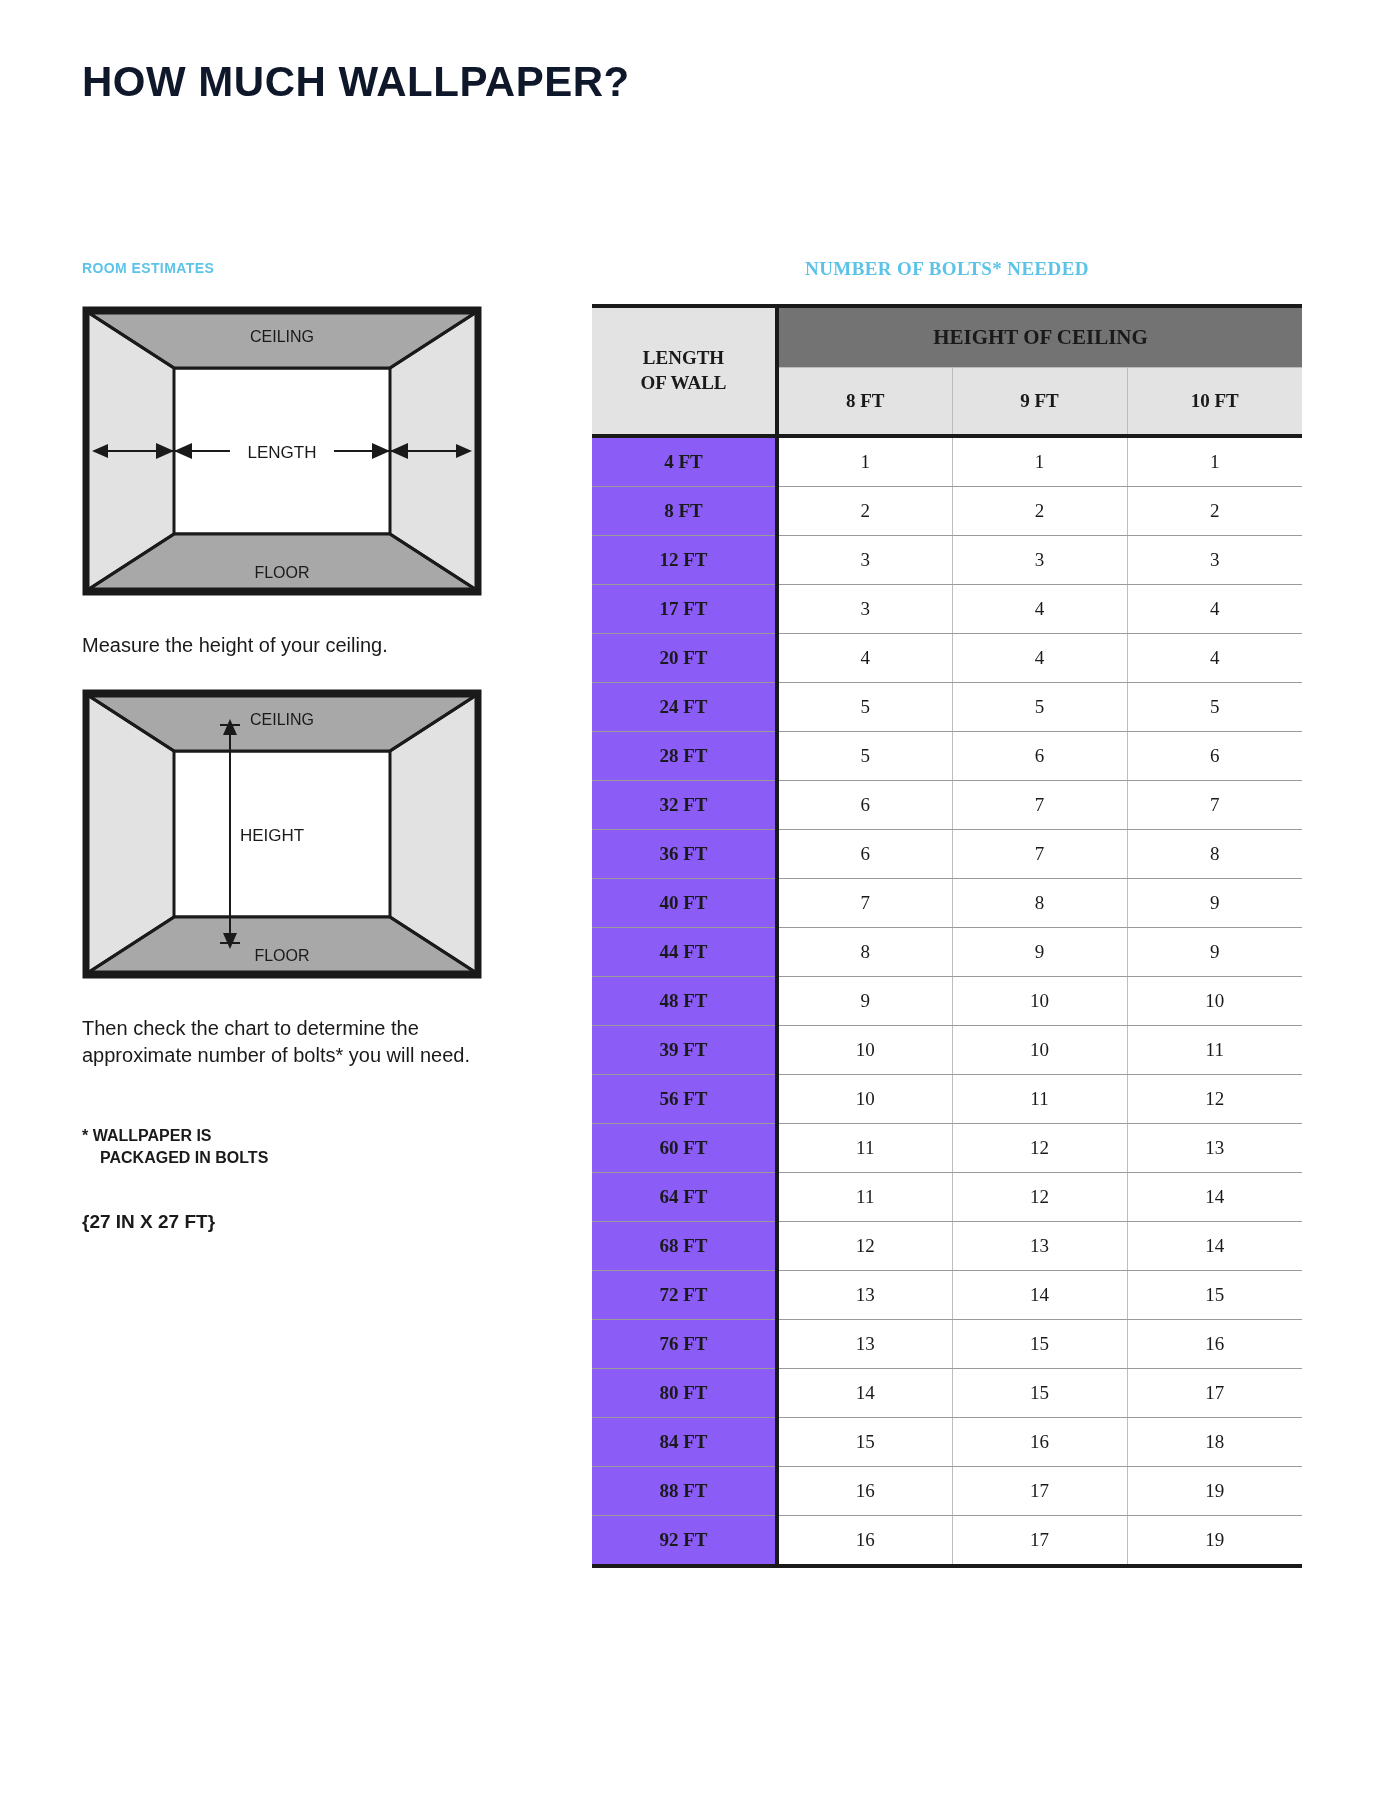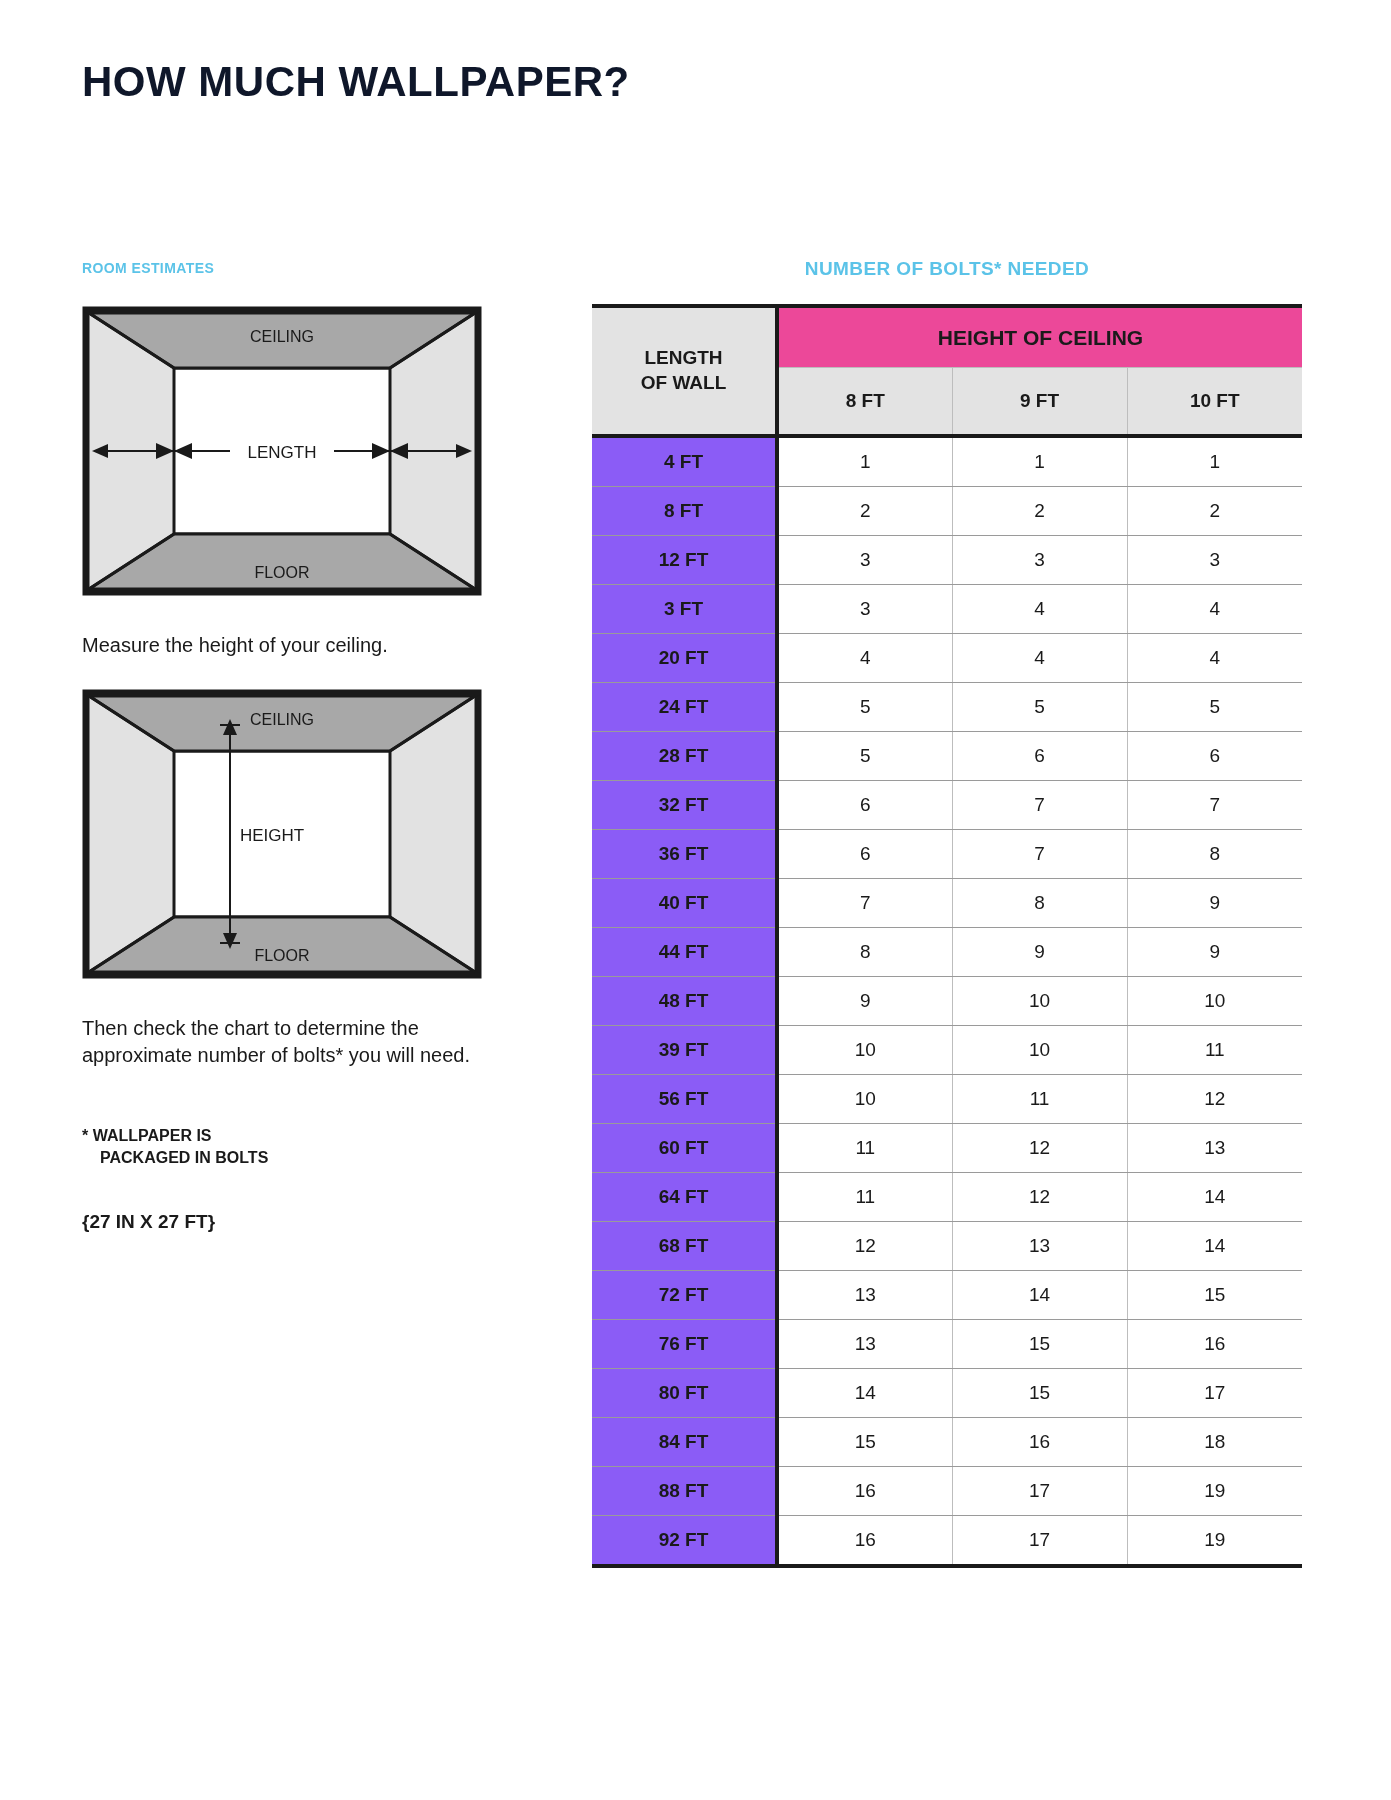--- a/index.html
+++ b/index.html
@@ -79,20 +79,21 @@
     font-weight: bold;
     line-height: 1.45;
   }
 
   
   .table-wrap {
     position: absolute;
     left: 592px;
     top: 258px;
     width: 710px;
+    font-family: Liberation Serif, serif;
   }
   .table-title {
     text-align: center;
     font-size: 19px;
     font-weight: bold;
     color: #5bc3e8;
     letter-spacing: 0.4px;
     margin-bottom: 24px;
   }
   table.bolts {
@@ -110,21 +111,21 @@
     font-weight: bold;
     font-size: 19px;
     line-height: 1.3;
     border-right: 4px solid #1a1a1a;
     border-top: 4px solid #1a1a1a;
     border-bottom: 4px solid #1a1a1a;
     height: 126px;
     vertical-align: middle;
   }
   .ceil-hdr {
-    background: #ec4899;
+    background: #737373;
     text-align: center;
     font-weight: bold;
     font-size: 21px;
     border-top: 4px solid #1a1a1a;
     border-bottom: 1px solid #bdbdbd;
     height: 58px;
     vertical-align: middle;
   }
   .sub-hdr {
     background: #e3e3e3;
@@ -269,21 +270,21 @@
             <td class="val sep">2</td>
             <td class="val sep">2</td>
           </tr>
           <tr>
             <td class="rowlabel">12 FT</td>
             <td class="val">3</td>
             <td class="val sep">3</td>
             <td class="val sep">3</td>
           </tr>
           <tr>
-            <td class="rowlabel">3 FT</td>
+            <td class="rowlabel">17 FT</td>
             <td class="val">3</td>
             <td class="val sep">4</td>
             <td class="val sep">4</td>
           </tr>
           <tr>
             <td class="rowlabel">20 FT</td>
             <td class="val">4</td>
             <td class="val sep">4</td>
             <td class="val sep">4</td>
           </tr>

